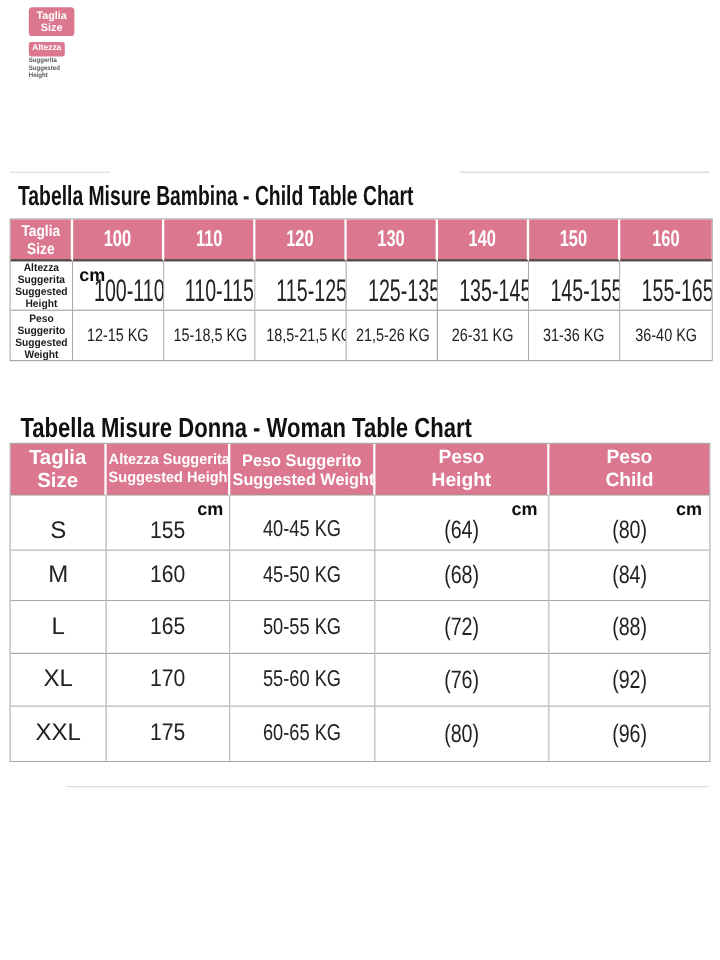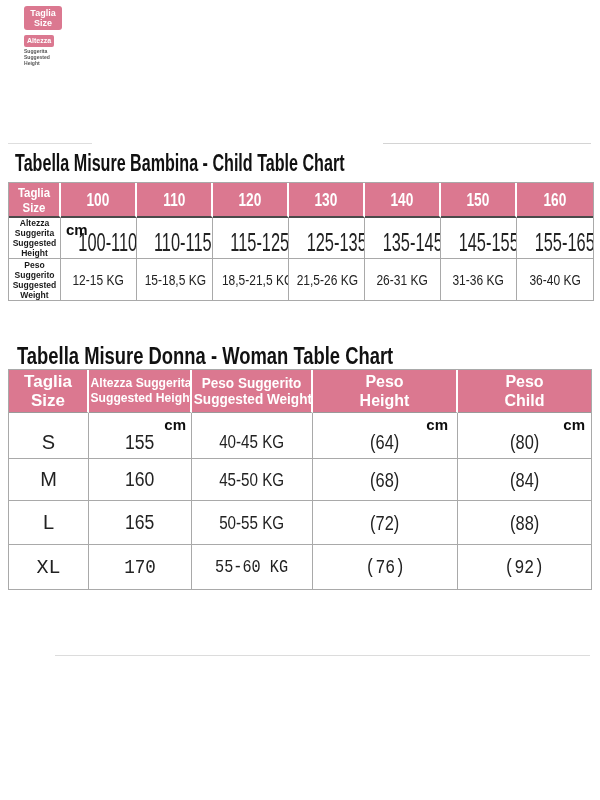--- a/index.html
+++ b/index.html
@@ -52,21 +52,21 @@
   .child-table tr.r2 td { padding-top:9px; position:relative; }
   .child-table tr.r2 td.lbl, .child-table tr.r3 td.lbl { padding-top:0; }
   .cm-child { position:absolute; left:5px; top:3px; font-size:15px; font-weight:bold; color:#0d0d0d; }
 
   
   .woman-table { left:8px; top:369px; width:582px; }
   .woman-table tr.head { height:43px; }
   .woman-table tr.row-s { height:46px; }
   .woman-table tr.row-m { height:42px; }
   .woman-table tr.row-l { height:44px; }
-  .woman-table tr.row-xl { height:44px;font-family:Liberation Mono, monospace; }
+  .woman-table tr.row-xl { height:44px; }
   .woman-table tr.row-xxl { height:45px; }
   .woman-table th { border-right:2px solid #fff; border-bottom:1px solid #9a9a9a; }
   .woman-table th:last-child { border-right:none; }
   .woman-table td { border-right:1px solid var(--border); border-bottom:1px solid var(--border);
                     background:#fff; position:relative; }
   .woman-table td:last-child { border-right:none; }
   .woman-table tr:last-child td { border-bottom:none; }
   .wh-lines { display:block; line-height:19px; }
   .wh-big { font-size:16px; }
   .wh-col1 { font-size:17px; }
@@ -225,16 +225,23 @@
     <td><span class="sx w-girth">(72)</span></td>
     <td><span class="sx w-girth">(88)</span></td>
   </tr>
   <tr class="row-xl">
     <td><span class="sx w-size">XL</span></td>
     <td><span class="sx w-height">170</span></td>
     <td><span class="sx w-weight">55-60 KG</span></td>
     <td><span class="sx w-girth">(76)</span></td>
     <td><span class="sx w-girth">(92)</span></td>
   </tr>
+  <tr class="row-xxl">
+    <td><span class="sx w-size">XXL</span></td>
+    <td><span class="sx w-height">175</span></td>
+    <td><span class="sx w-weight">60-65 KG</span></td>
+    <td><span class="sx w-girth">(80)</span></td>
+    <td><span class="sx w-girth">(96)</span></td>
+  </tr>
 </tbody>
   </table>
 
 <div class="remnant rem-b"></div>
 
 </body></html>

